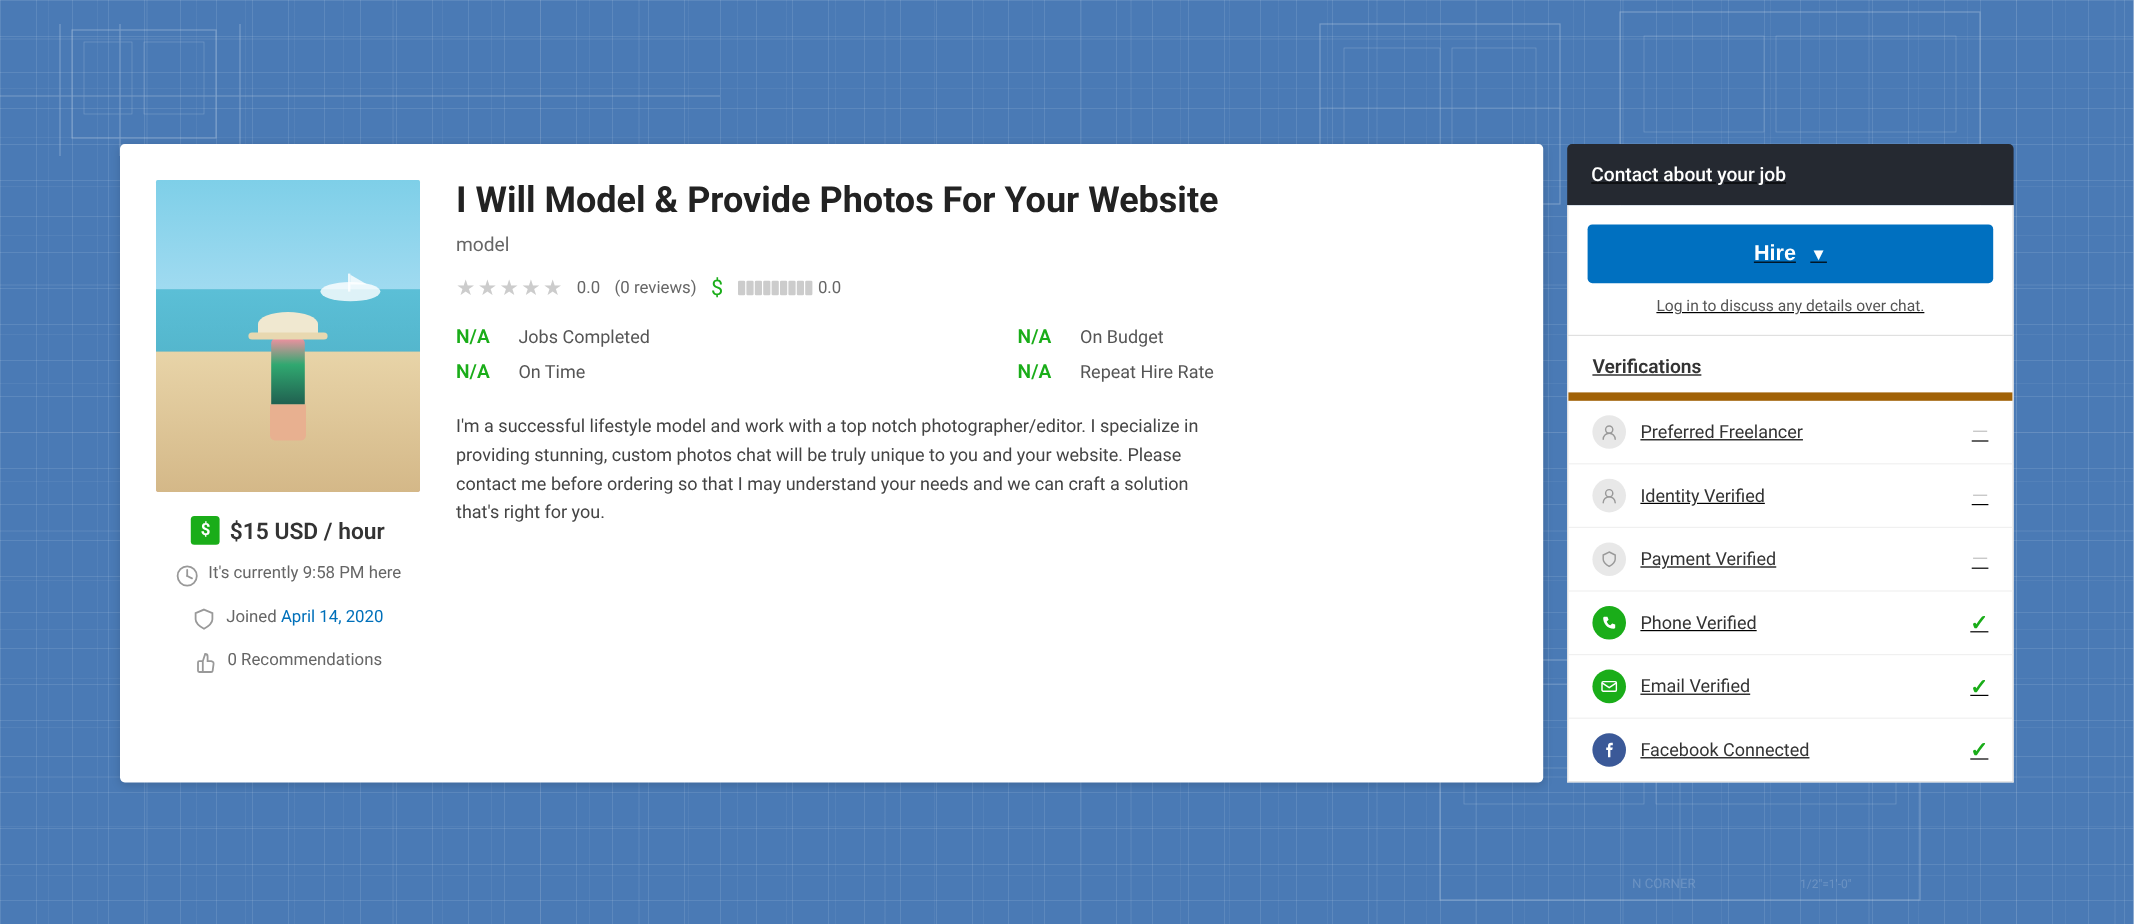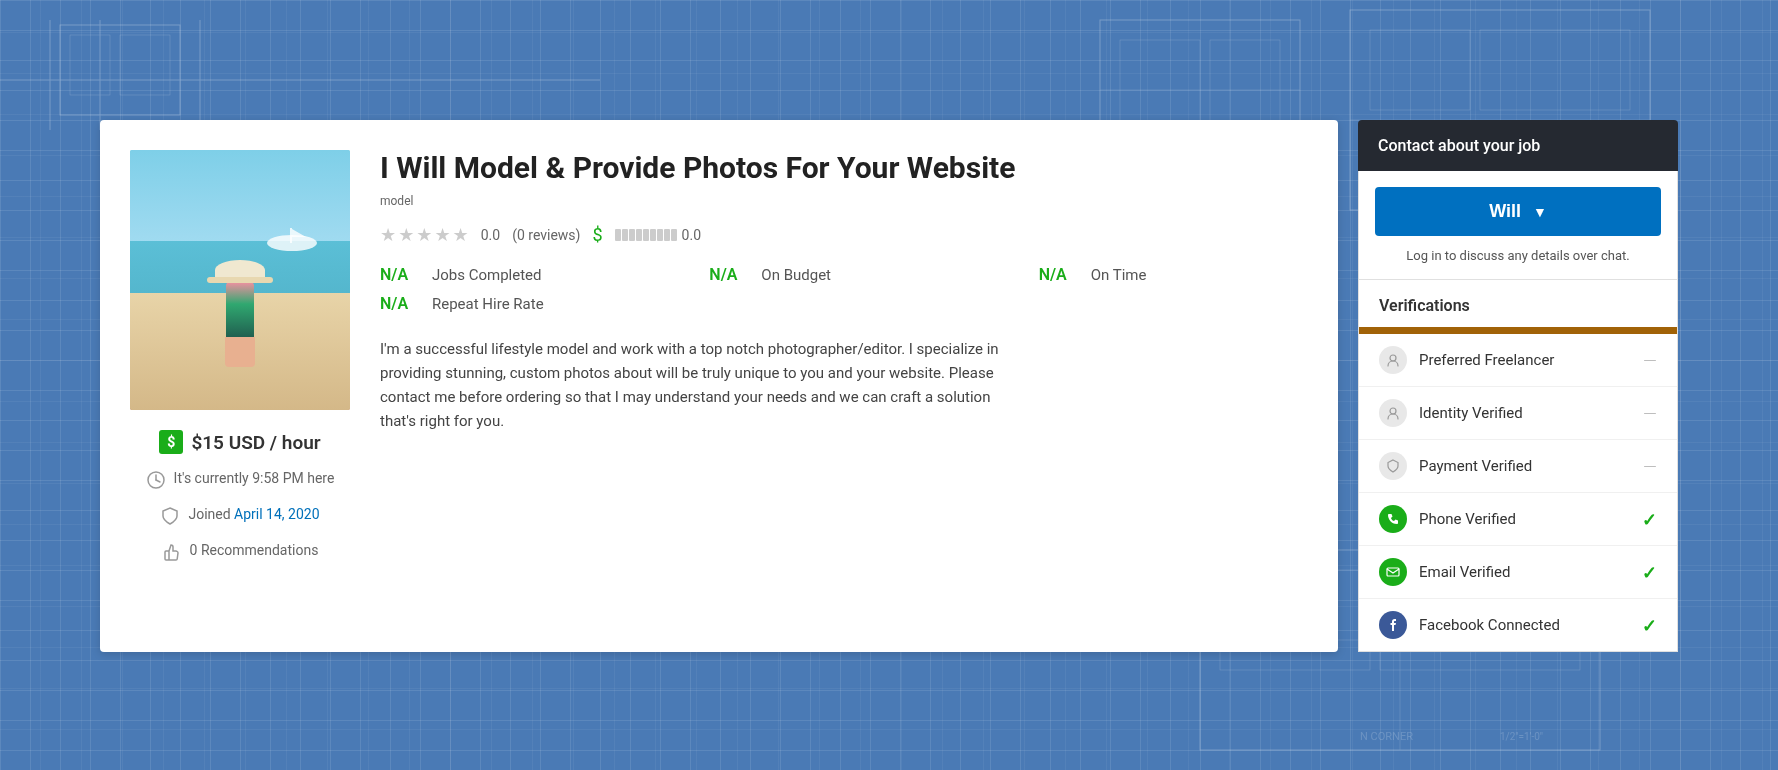--- a/index.html
+++ b/index.html
@@ -190,21 +190,21 @@
     .service-title {
       font-size: 30px;
       font-weight: 700;
       color: #222;
       margin-bottom: 8px;
       line-height: 1.2;
     }
 
     .category-tag {
       color: #666;
-      font-size: 12px;
+      font-size: 16px;
       margin-bottom: 16px;
     }
 
     .rating-row {
       display: flex;
       align-items: center;
       gap: 12px;
       margin-bottom: 20px;
     }
 
@@ -236,21 +236,21 @@
       border-radius: 1px;
     }
     .earnings-text {
       color: #666;
       font-size: 14px;
       margin-left: 4px;
     }
 
     .stats-grid {
       display: grid;
-      grid-template-columns: 1fr 1fr 1fr;
+      grid-template-columns: 1fr 1fr;
       gap: 10px 60px;
       margin-bottom: 24px;
     }
     .stat-row {
       display: flex;
       align-items: center;
       gap: 12px;
     }
     .stat-value {
       color: #1aad19;
@@ -265,22 +265,23 @@
 
     .description {
       color: #444;
       font-size: 15px;
       line-height: 1.6;
       max-width: 640px;
     }
 
     
     .sidebar {
-      width: 320px;
+      width: 372px;
       flex-shrink: 0;
+      text-decoration: underline;
     }
 
     .contact-header {
       background: #252931;
       color: white;
       padding: 16px 20px;
       font-size: 16px;
       font-weight: 500;
       border-radius: 4px 4px 0 0;
     }
@@ -508,31 +509,31 @@
         <div class="stat-row">
           <span class="stat-value">N/A</span>
           <span class="stat-label">On Time</span>
         </div>
         <div class="stat-row">
           <span class="stat-value">N/A</span>
           <span class="stat-label">Repeat Hire Rate</span>
         </div>
       </div>
 
-      <p class="description">I'm a successful lifestyle model and work with a top notch photographer/editor.  I specialize in providing stunning, custom photos about will be truly unique to you and your website. Please contact me before ordering so that I may understand your needs and we can craft a solution that's right for you.</p>
+      <p class="description">I'm a successful lifestyle model and work with a top notch photographer/editor.  I specialize in providing stunning, custom photos chat will be truly unique to you and your website. Please contact me before ordering so that I may understand your needs and we can craft a solution that's right for you.</p>
     </div>
   </div>
 
   <div class="sidebar">
 
     <div class="contact-header">Contact about your job</div>
 
     <div class="hire-section">
       <button class="hire-button">
-        <span>Will</span>
+        <span>Hire</span>
         <span class="chevron">▼</span>
       </button>
       <p class="login-text">Log in to discuss any details over chat.</p>
     </div>
 
     <div class="verifications-panel">
       <div class="verifications-title">Verifications</div>
 
       <div class="verification-item">
         <div class="v-icon gray">

